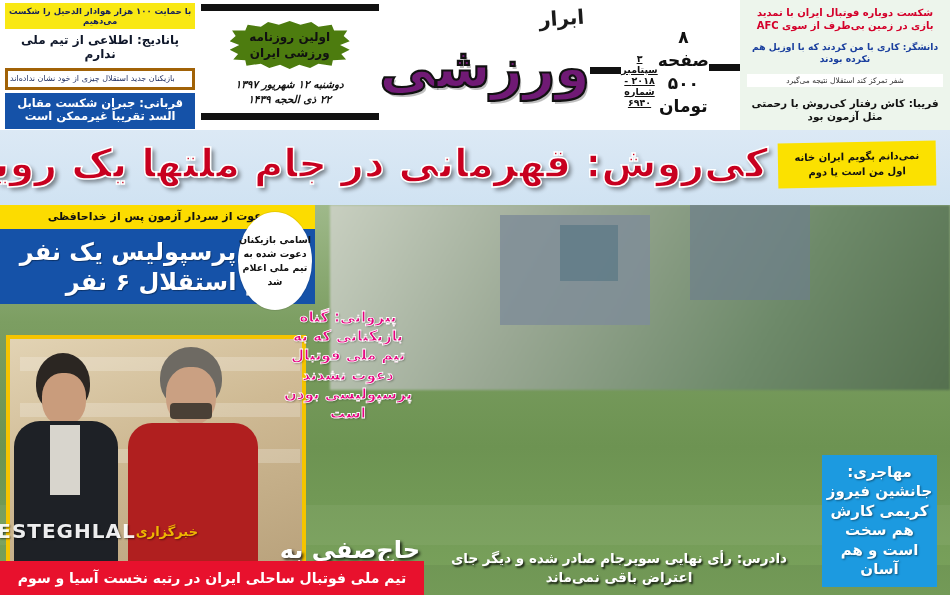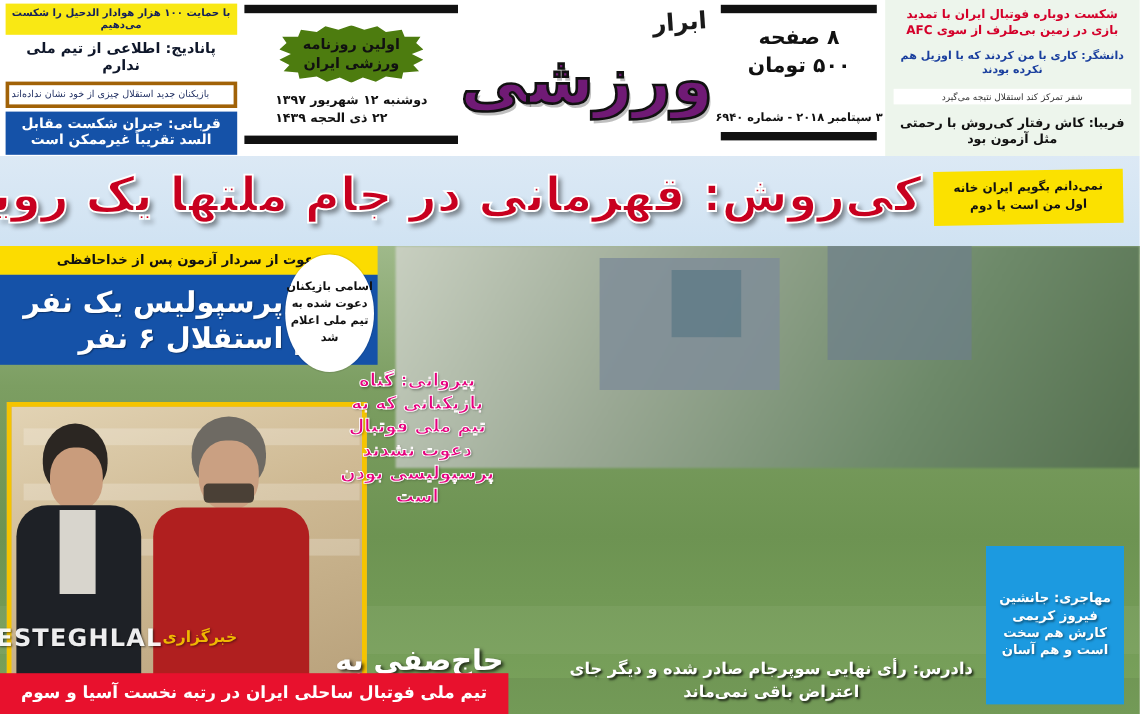--- a/index.html
+++ b/index.html
@@ -117,36 +117,36 @@
       100% 42%, 92% 50%, 100% 60%, 93% 69%, 97% 80%, 86% 82%, 85% 93%,
       74% 89%, 67% 98%, 58% 91%, 50% 100%, 42% 91%, 33% 98%, 26% 89%,
       14% 93%, 13% 82%, 3% 80%, 7% 69%, 0% 60%, 8% 50%, 0% 42%, 5% 31%,
       2% 20%, 13% 20%, 15% 8%, 26% 12%, 32% 2%, 41% 8%
     );
   }
   .sb-text { text-align: center; }
   .mh-date {
     margin-top: 8px;
     font-size: 10.5px; font-weight: bold;
-    color: #111; text-align: left; line-height: 1.45;
+    color: #111; text-align: center; line-height: 1.45; font-style: italic;
   }
 
   
   .mh-mid {
     width: 150px; height: 130px;
-    display: flex; flex-direction: column;
+    display: flex; flex-direction: row;
     align-items: center; padding-top: 4px;
   }
   .pages-price {
     font-size: 17px; font-weight: bold; color: #111;
     line-height: 1.35; text-align: center; margin-top: 10px;
   }
   .issue-line {
     font-size: 9.5px; font-weight: bold; color: #111;
-    margin-top: 26px; text-align: center;
+    margin-top: 26px; text-align: center; text-decoration: underline;
   }
   .mh-left {
     width: 222px; height: 130px;
     background: #edf5ec;
     padding: 6px 7px;
     display: flex; flex-direction: column; justify-content: space-between;
   }
   .gl-red {
     color: #d4002a; font-size: 10px; font-weight: bold;
     text-align: center; line-height: 1.3;
@@ -301,37 +301,37 @@
     z-index: 8; opacity: .92;
     display: flex; align-items: center;
   }
   .wm-text { display: flex; flex-direction: row; align-items: center; margin-right: 4px; }
   .wm-fa { color: #f5c400; font-size: 13px; font-weight: bold; text-shadow: 1px 1px 2px rgba(0,0,0,.5); }
   .wm-en { color: #fff; font-size: 20px; font-weight: bold; letter-spacing: 1px; text-shadow: 1px 1px 2px rgba(0,0,0,.6); }
   .wm-news { color: #e9e1cf; font-size: 13px; font-weight: bold; letter-spacing: 3px; opacity: .75; }
 
   
   .caption {
-    position: absolute; bottom: 8px; left: 463px;
+    position: absolute; bottom: 8px; left: 439px;
     width: 360px;
     color: #ffffff;
     font-size: 13.5px; font-weight: bold;
     text-align: center;
     line-height: 1.4;
     text-shadow: 1.5px 1.5px 2px rgba(0,0,0,.8);
     z-index: 7;
   }
 
   
   .right-blue {
     position: absolute; top: 455px; left: 822px;
     width: 115px; height: 132px;
     background: #1c9ae0;
     color: #ffffff;
-    font-size: 11px; font-weight: bold;
+    font-size: 15px; font-weight: bold;
     text-align: center;
     line-height: 1.3;
     padding: 5px 4px;
     display: flex; flex-direction: column; justify-content: center;
     text-shadow: 1px 1px 2px rgba(0,0,0,.45);
     z-index: 7;
   }
 </style>
 </head>
 <body>

